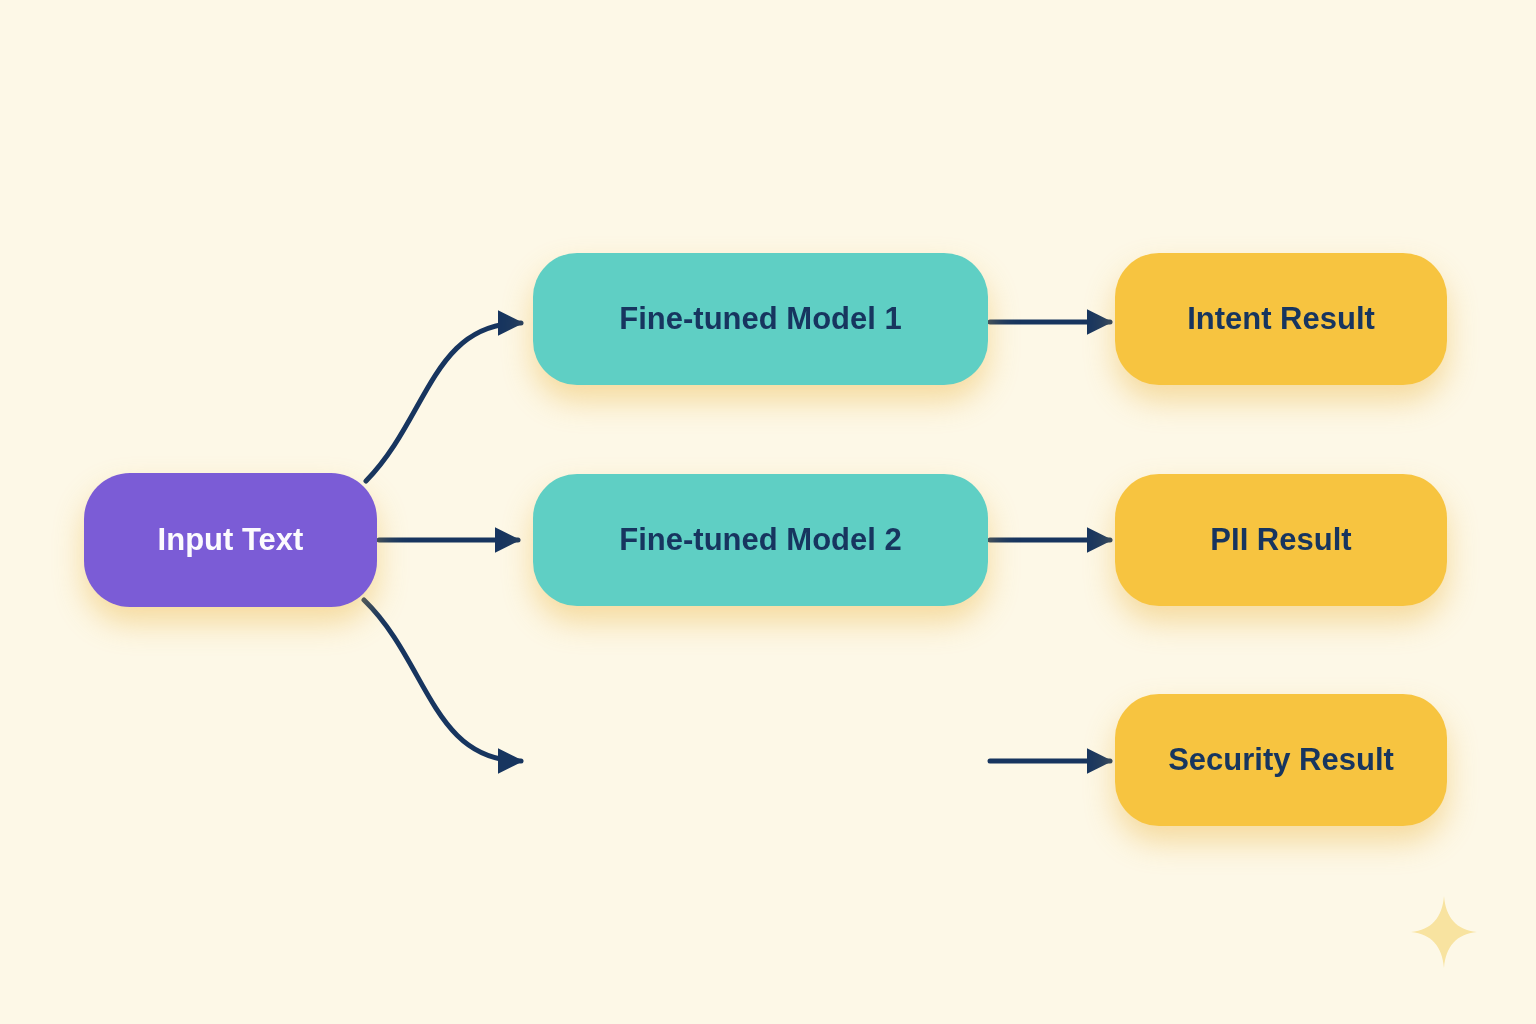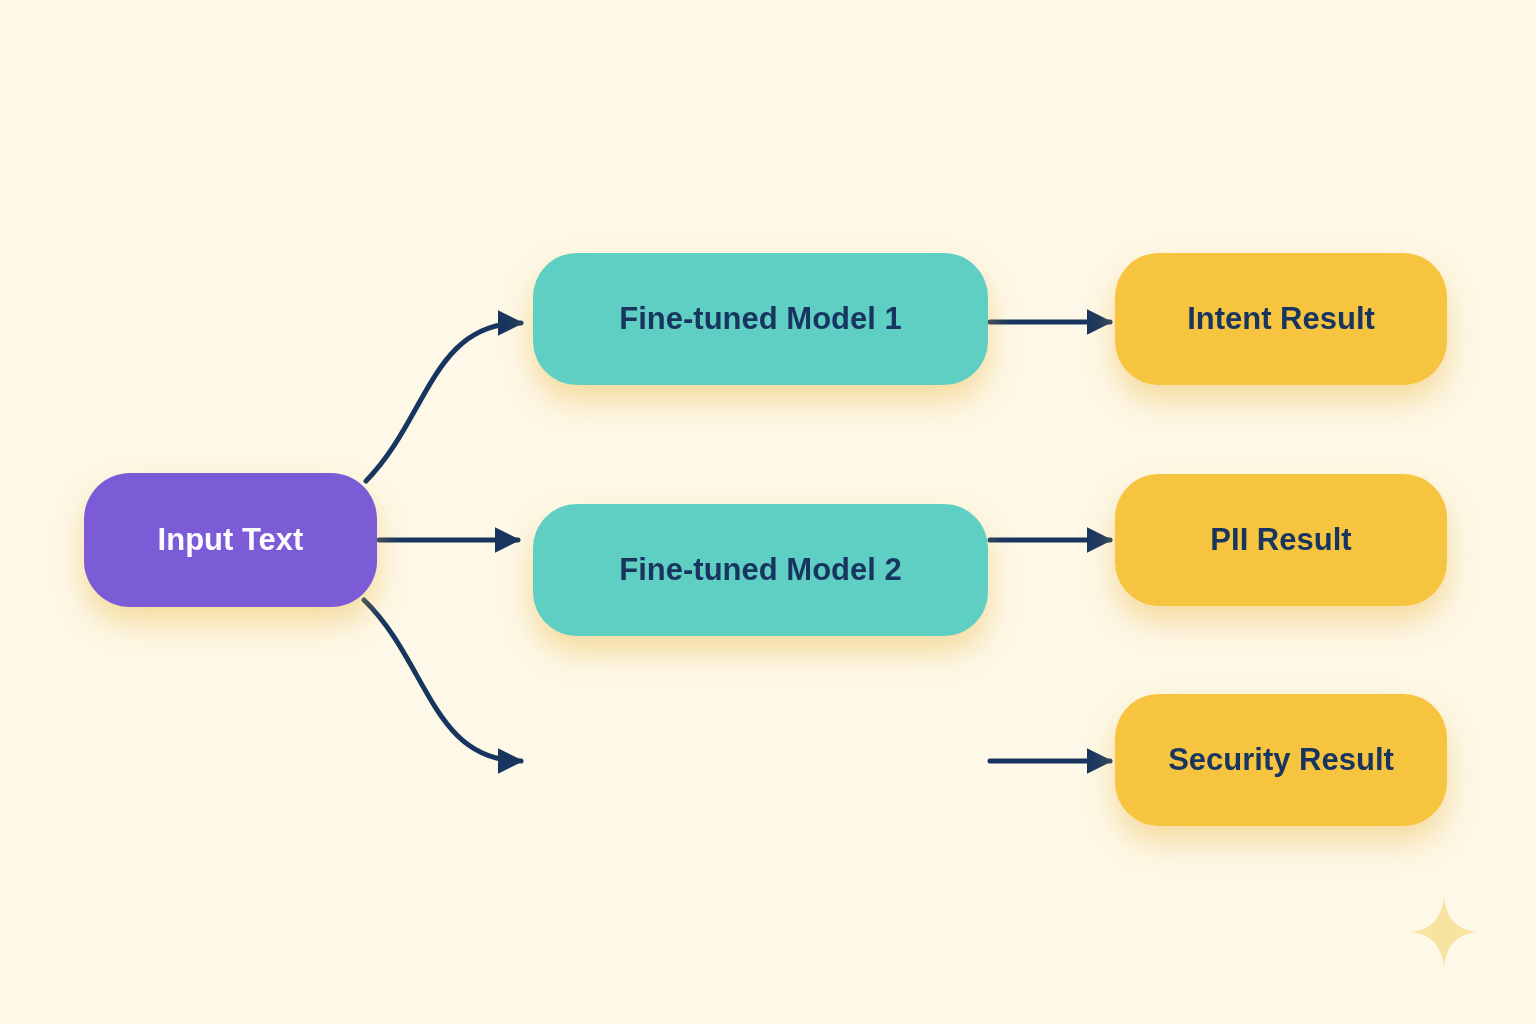--- a/index.html
+++ b/index.html
@@ -41,21 +41,21 @@
 
   .node-model {
     left: 533px;
     width: 455px; height: 132px;
     background: #5FCFC4;
     border-radius: 44px;
     color: #17355F;
     font-size: 31px;
   }
   .node-model-1 { top: 253px; }
-  .node-model-2 { top: 474px; margin-top: 30px; }
+  .node-model-2 { top: 474px; }
   .node-model-3 { top: 694px; }
 
   .node-result {
     left: 1115px;
     width: 332px; height: 132px;
     background: #F7C440;
     border-radius: 44px;
     color: #17355F;
     font-size: 31px;
   }

